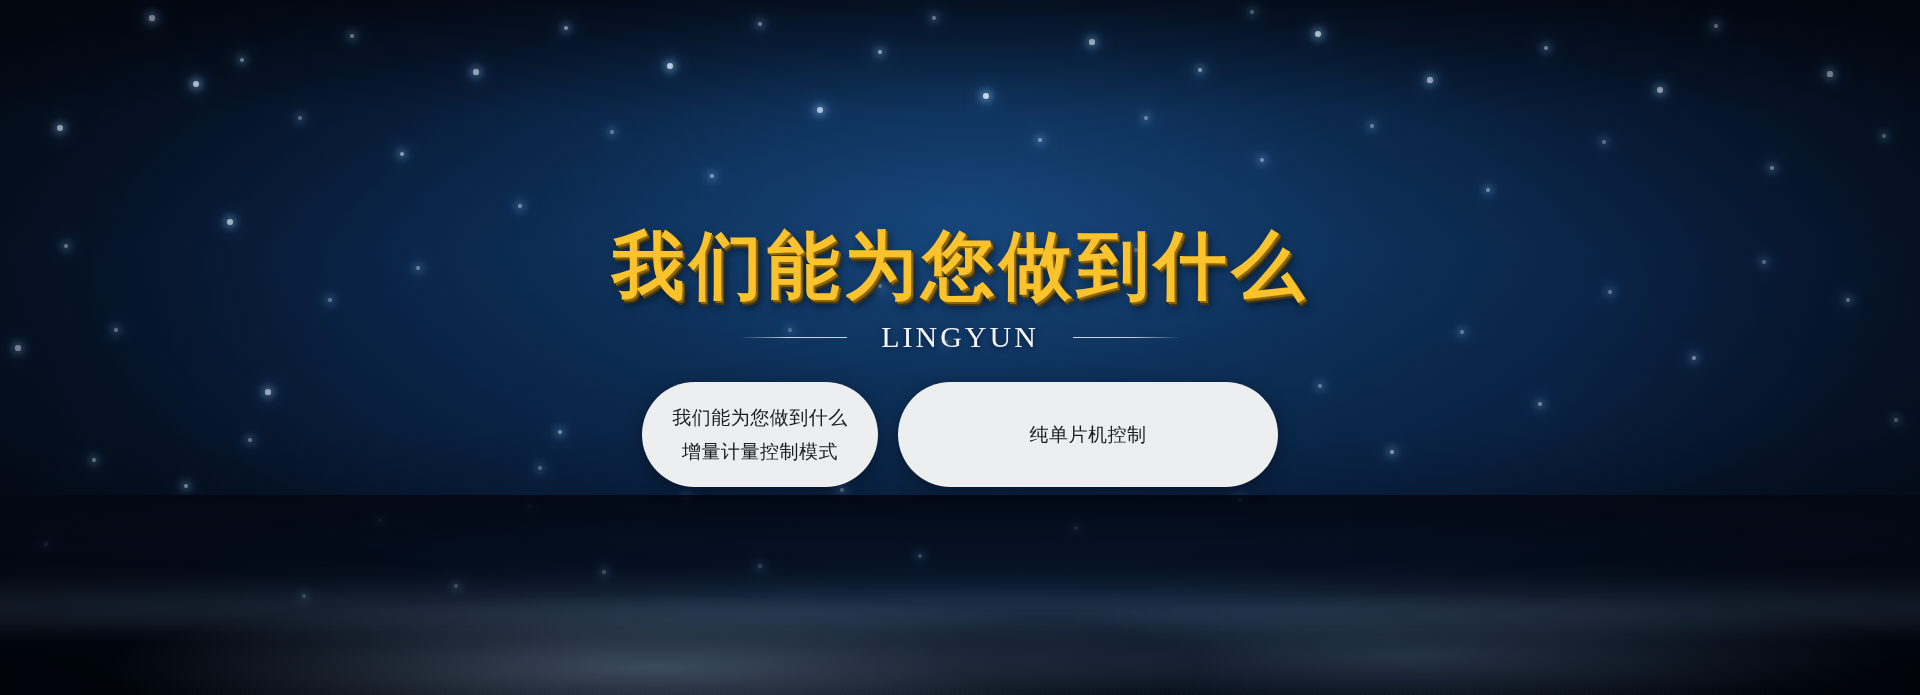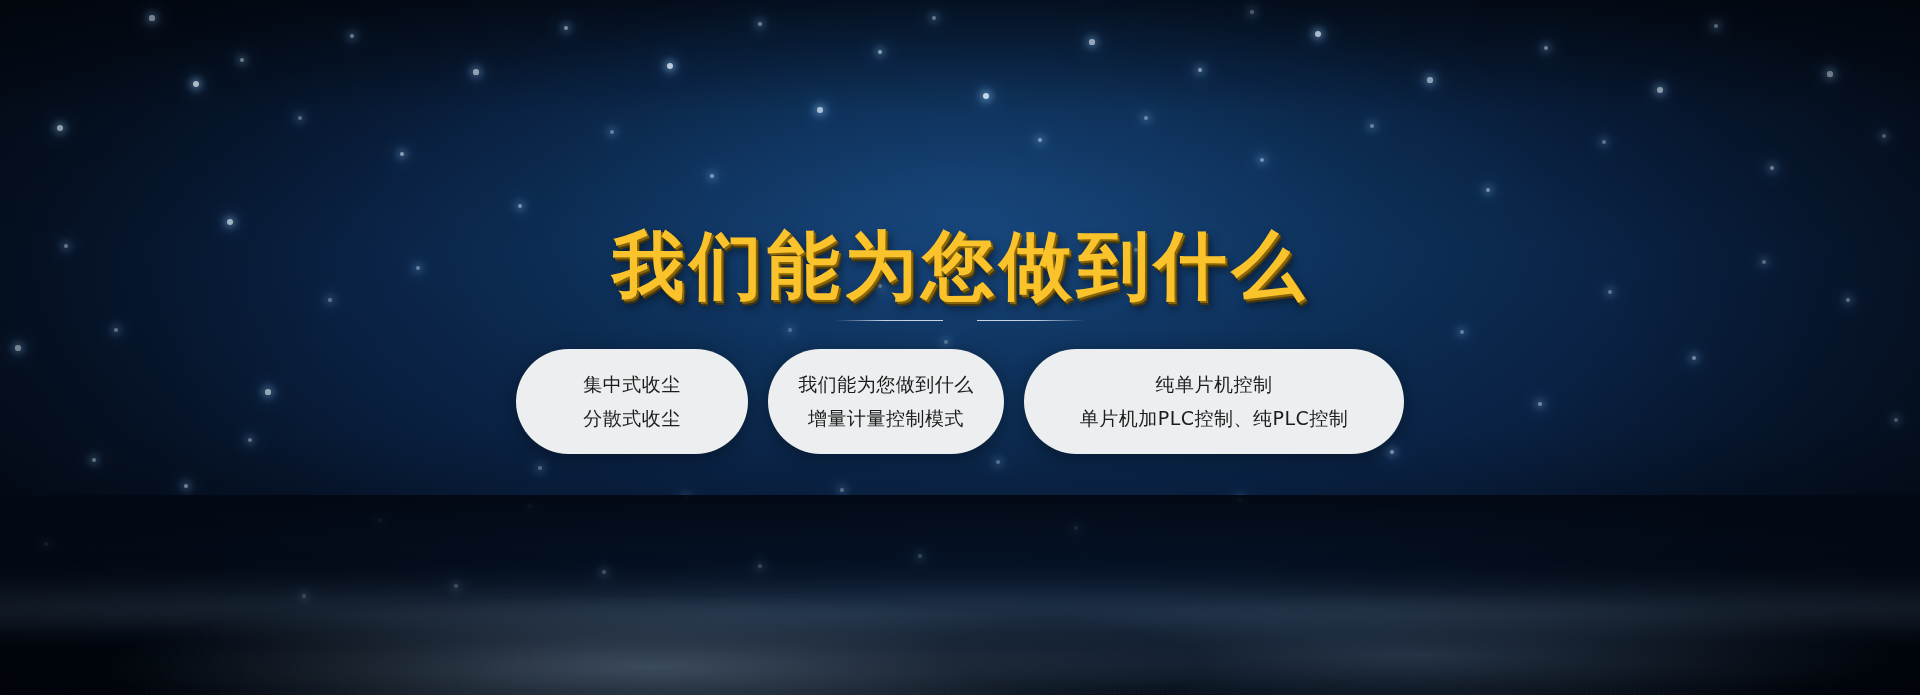--- a/index.html
+++ b/index.html
@@ -290,36 +290,32 @@
     <div class="mesh-wave"></div>
     <div class="mesh-dark"></div>
   </div>
 
   <div class="content">
 
     <h1 class="headline">我们能为您做到什么</h1>
 
     <div class="sub-row">
       <span class="rule left"></span>
+      <span class="sub-en">LINGYUN</span>
       <span class="rule right"></span>
     </div>
 
 
     <div class="cards">
 
-      <div class="card c1">
-        <span class="card-line">集中式收尘</span>
-        <span class="card-line">分散式收尘</span>
-      </div>
 
       <div class="card c2">
         <span class="card-line">我们能为您做到什么</span>
         <span class="card-line">增量计量控制模式</span>
       </div>
 
       <div class="card c3">
         <span class="card-line">纯单片机控制</span>
-        <span class="card-line">单片机加PLC控制、纯PLC控制</span>
       </div>
 
     </div>
   </div>
 </div>
 
 </body></html>

